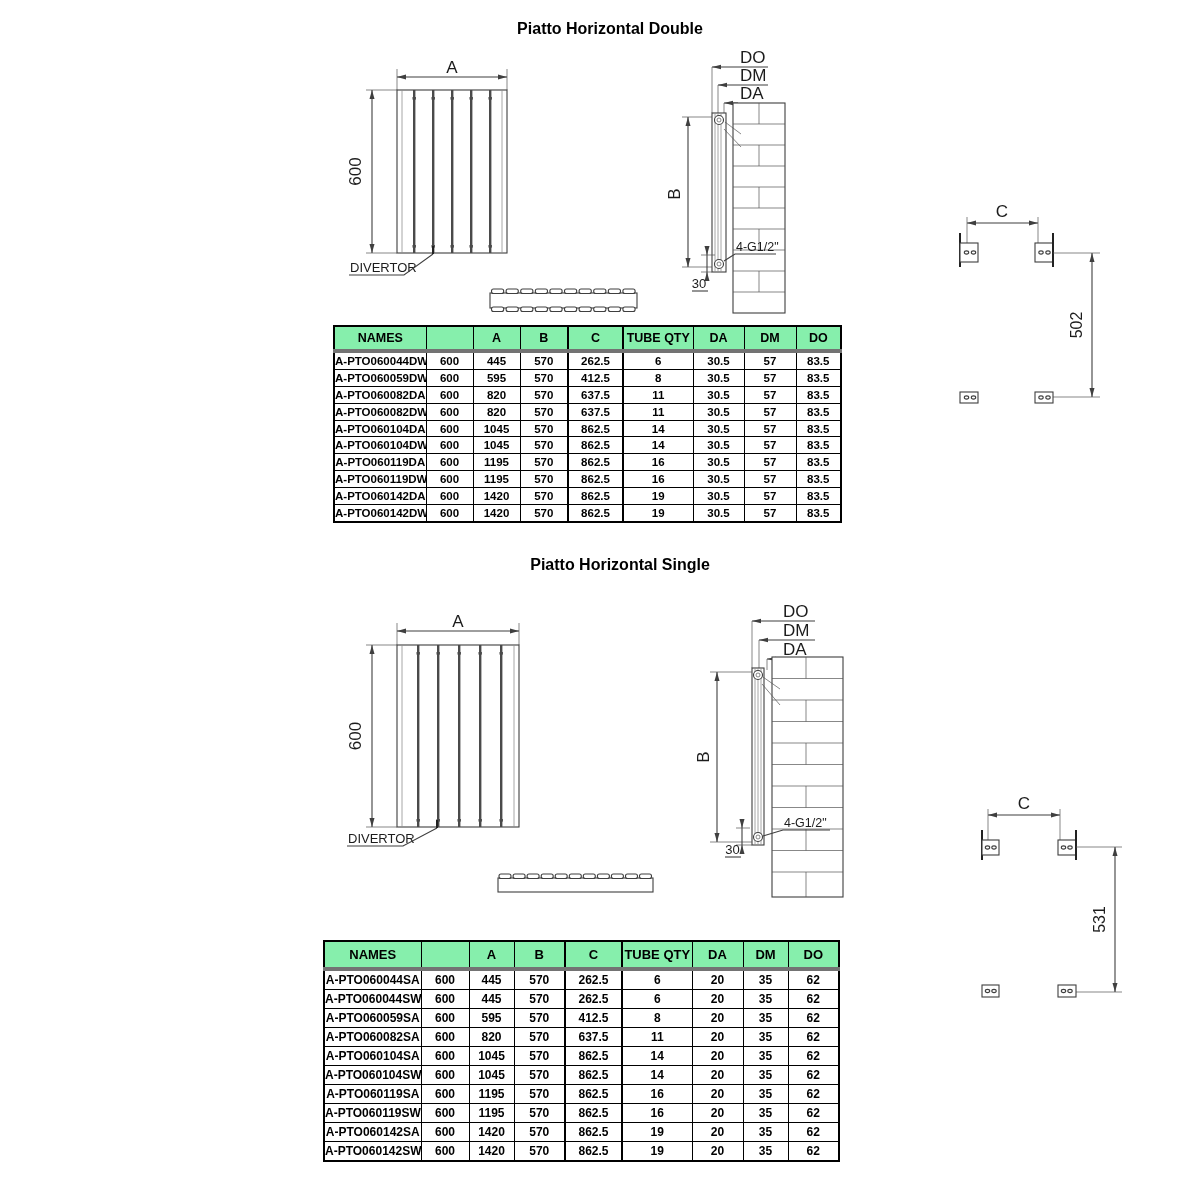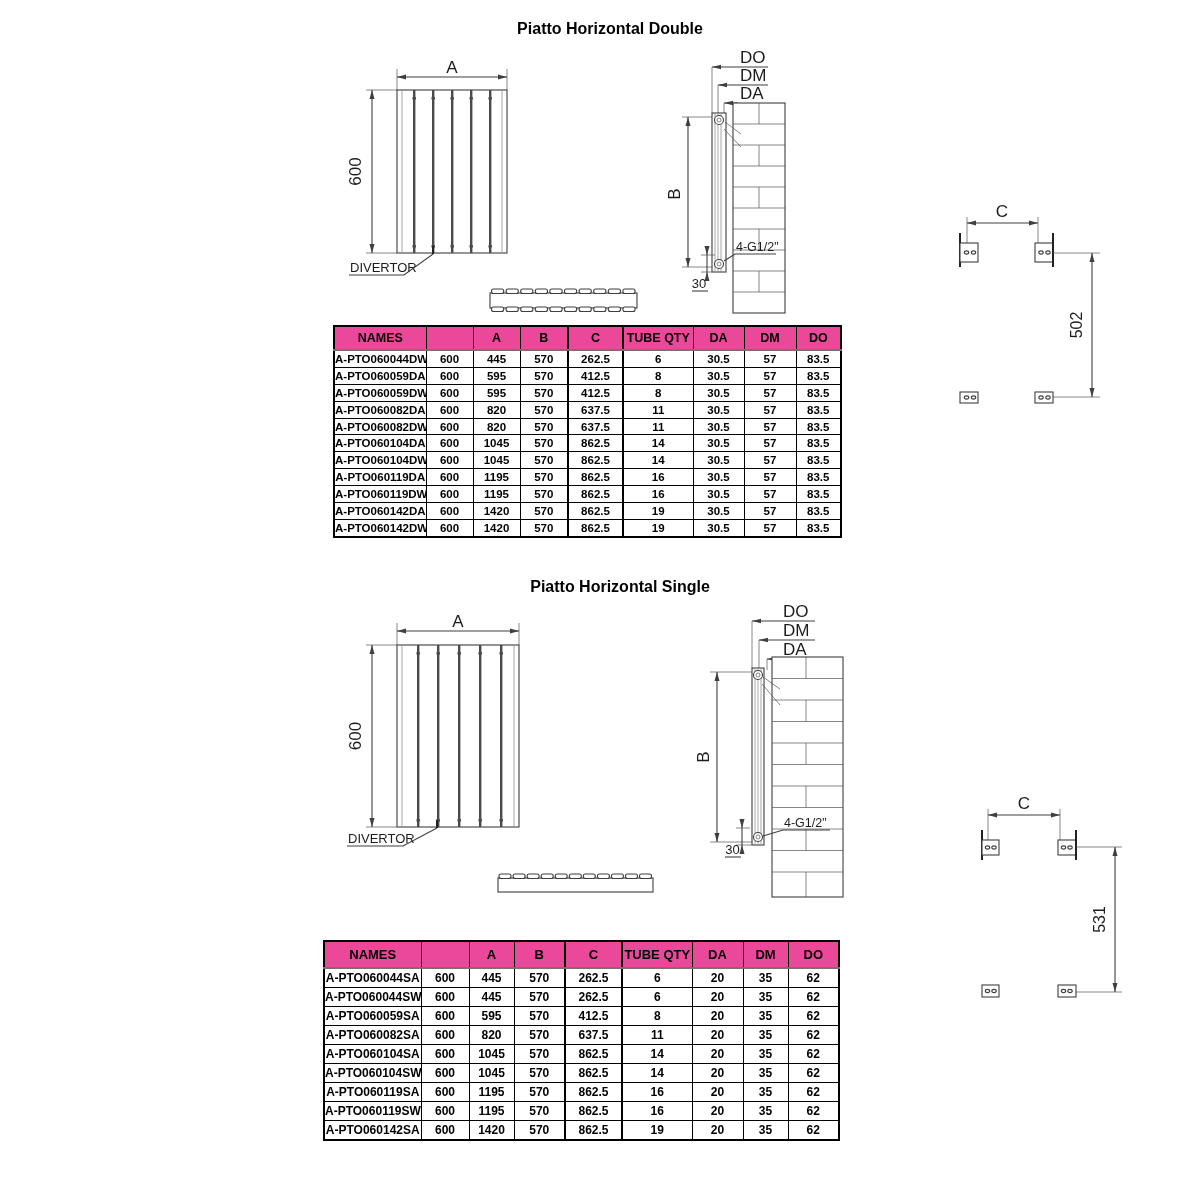--- a/index.html
+++ b/index.html
@@ -15,21 +15,21 @@
   .ln { stroke:#3f3f3f; stroke-width:1.1; fill:none; }
   .thin { stroke:#555; stroke-width:0.7; fill:none; }
   .lt { stroke:#909090; stroke-width:0.8; fill:none; }
   .fw { fill:#ffffff; stroke:#3f3f3f; stroke-width:1.1; }
   .ar { fill:#3f3f3f; stroke:none; }
   .st { fill:#4a4a4a; stroke:none; }
   .tk { stroke:#222; stroke-width:2; fill:none; }
   table.spec { position:absolute; border-collapse:collapse; table-layout:fixed;
                border:2px solid #000; text-align:center; font-weight:bold; color:#000; }
   .spec th, .spec td { border:1px solid #000; padding:0; overflow:hidden; white-space:nowrap; }
-  .spec th { background:#ec4899; border-bottom:2px solid #737373; }
+  .spec th { background:#86efac; border-bottom:4px solid #737373; }
   .spec tr > *:nth-child(5) { border-left:2px solid #000; border-right:2px solid #000; }
   .t1 th { height:22px; font-size:12.5px; }
   .t1 td { height:15.9px; font-size:11.5px; }
   .t2 th { height:25px; font-size:13px; }
   .t2 td { height:18px; font-size:12px; }
 </style>
 </head>
 <body>
 
 <div class="page">
@@ -223,42 +223,31 @@
           <td>600</td>
           <td>445</td>
           <td>570</td>
           <td>262.5</td>
           <td>6</td>
           <td>30.5</td>
           <td>57</td>
           <td>83.5</td>
         </tr>
         <tr>
-          <td>A-PTO060059DA</td>
+          <td>A-PTO060059DW</td>
           <td>600</td>
           <td>595</td>
           <td>570</td>
           <td>412.5</td>
           <td>8</td>
           <td>30.5</td>
           <td>57</td>
           <td>83.5</td>
         </tr>
         <tr>
-          <td>A-PTO060059DW</td>
-          <td>600</td>
-          <td>595</td>
-          <td>570</td>
-          <td>412.5</td>
-          <td>8</td>
-          <td>30.5</td>
-          <td>57</td>
-          <td>83.5</td>
-        </tr>
-        <tr>
           <td>A-PTO060082DA</td>
           <td>600</td>
           <td>820</td>
           <td>570</td>
           <td>637.5</td>
           <td>11</td>
           <td>30.5</td>
           <td>57</td>
           <td>83.5</td>
         </tr>
@@ -335,21 +324,21 @@
           <td>570</td>
           <td>862.5</td>
           <td>19</td>
           <td>30.5</td>
           <td>57</td>
           <td>83.5</td>
         </tr>
       </tbody>
   </table>
 
-  <div class="title" style="left:330px;top:578px;width:580px">Piatto Horizontal Single</div>
+  <div class="title" style="left:330px;top:556px;width:580px">Piatto Horizontal Single</div>
 
   <svg class="draw" style="left:330px;top:600px" width="330" height="265" viewBox="0 0 330 265">
     <g>
       <path class="thin" d="M67,23 V45 M189,23 V45"></path>
       <path class="ln" d="M67,31 H189"></path>
       <path class="ar" d="M67,31 l9,-2.5 l0,5 z"></path>
         <path class="ar" d="M189,31 l-9,-2.5 l0,5 z"></path>
       <text class="dim" x="128" y="27" text-anchor="middle">A</text>
     </g>
     <g>
@@ -607,16 +596,27 @@
           <td>A-PTO060142SA</td>
           <td>600</td>
           <td>1420</td>
           <td>570</td>
           <td>862.5</td>
           <td>19</td>
           <td>20</td>
           <td>35</td>
           <td>62</td>
         </tr>
+        <tr>
+          <td>A-PTO060142SW</td>
+          <td>600</td>
+          <td>1420</td>
+          <td>570</td>
+          <td>862.5</td>
+          <td>19</td>
+          <td>20</td>
+          <td>35</td>
+          <td>62</td>
+        </tr>
       </tbody>
   </table>
 
 </div>
 
 </body></html>

